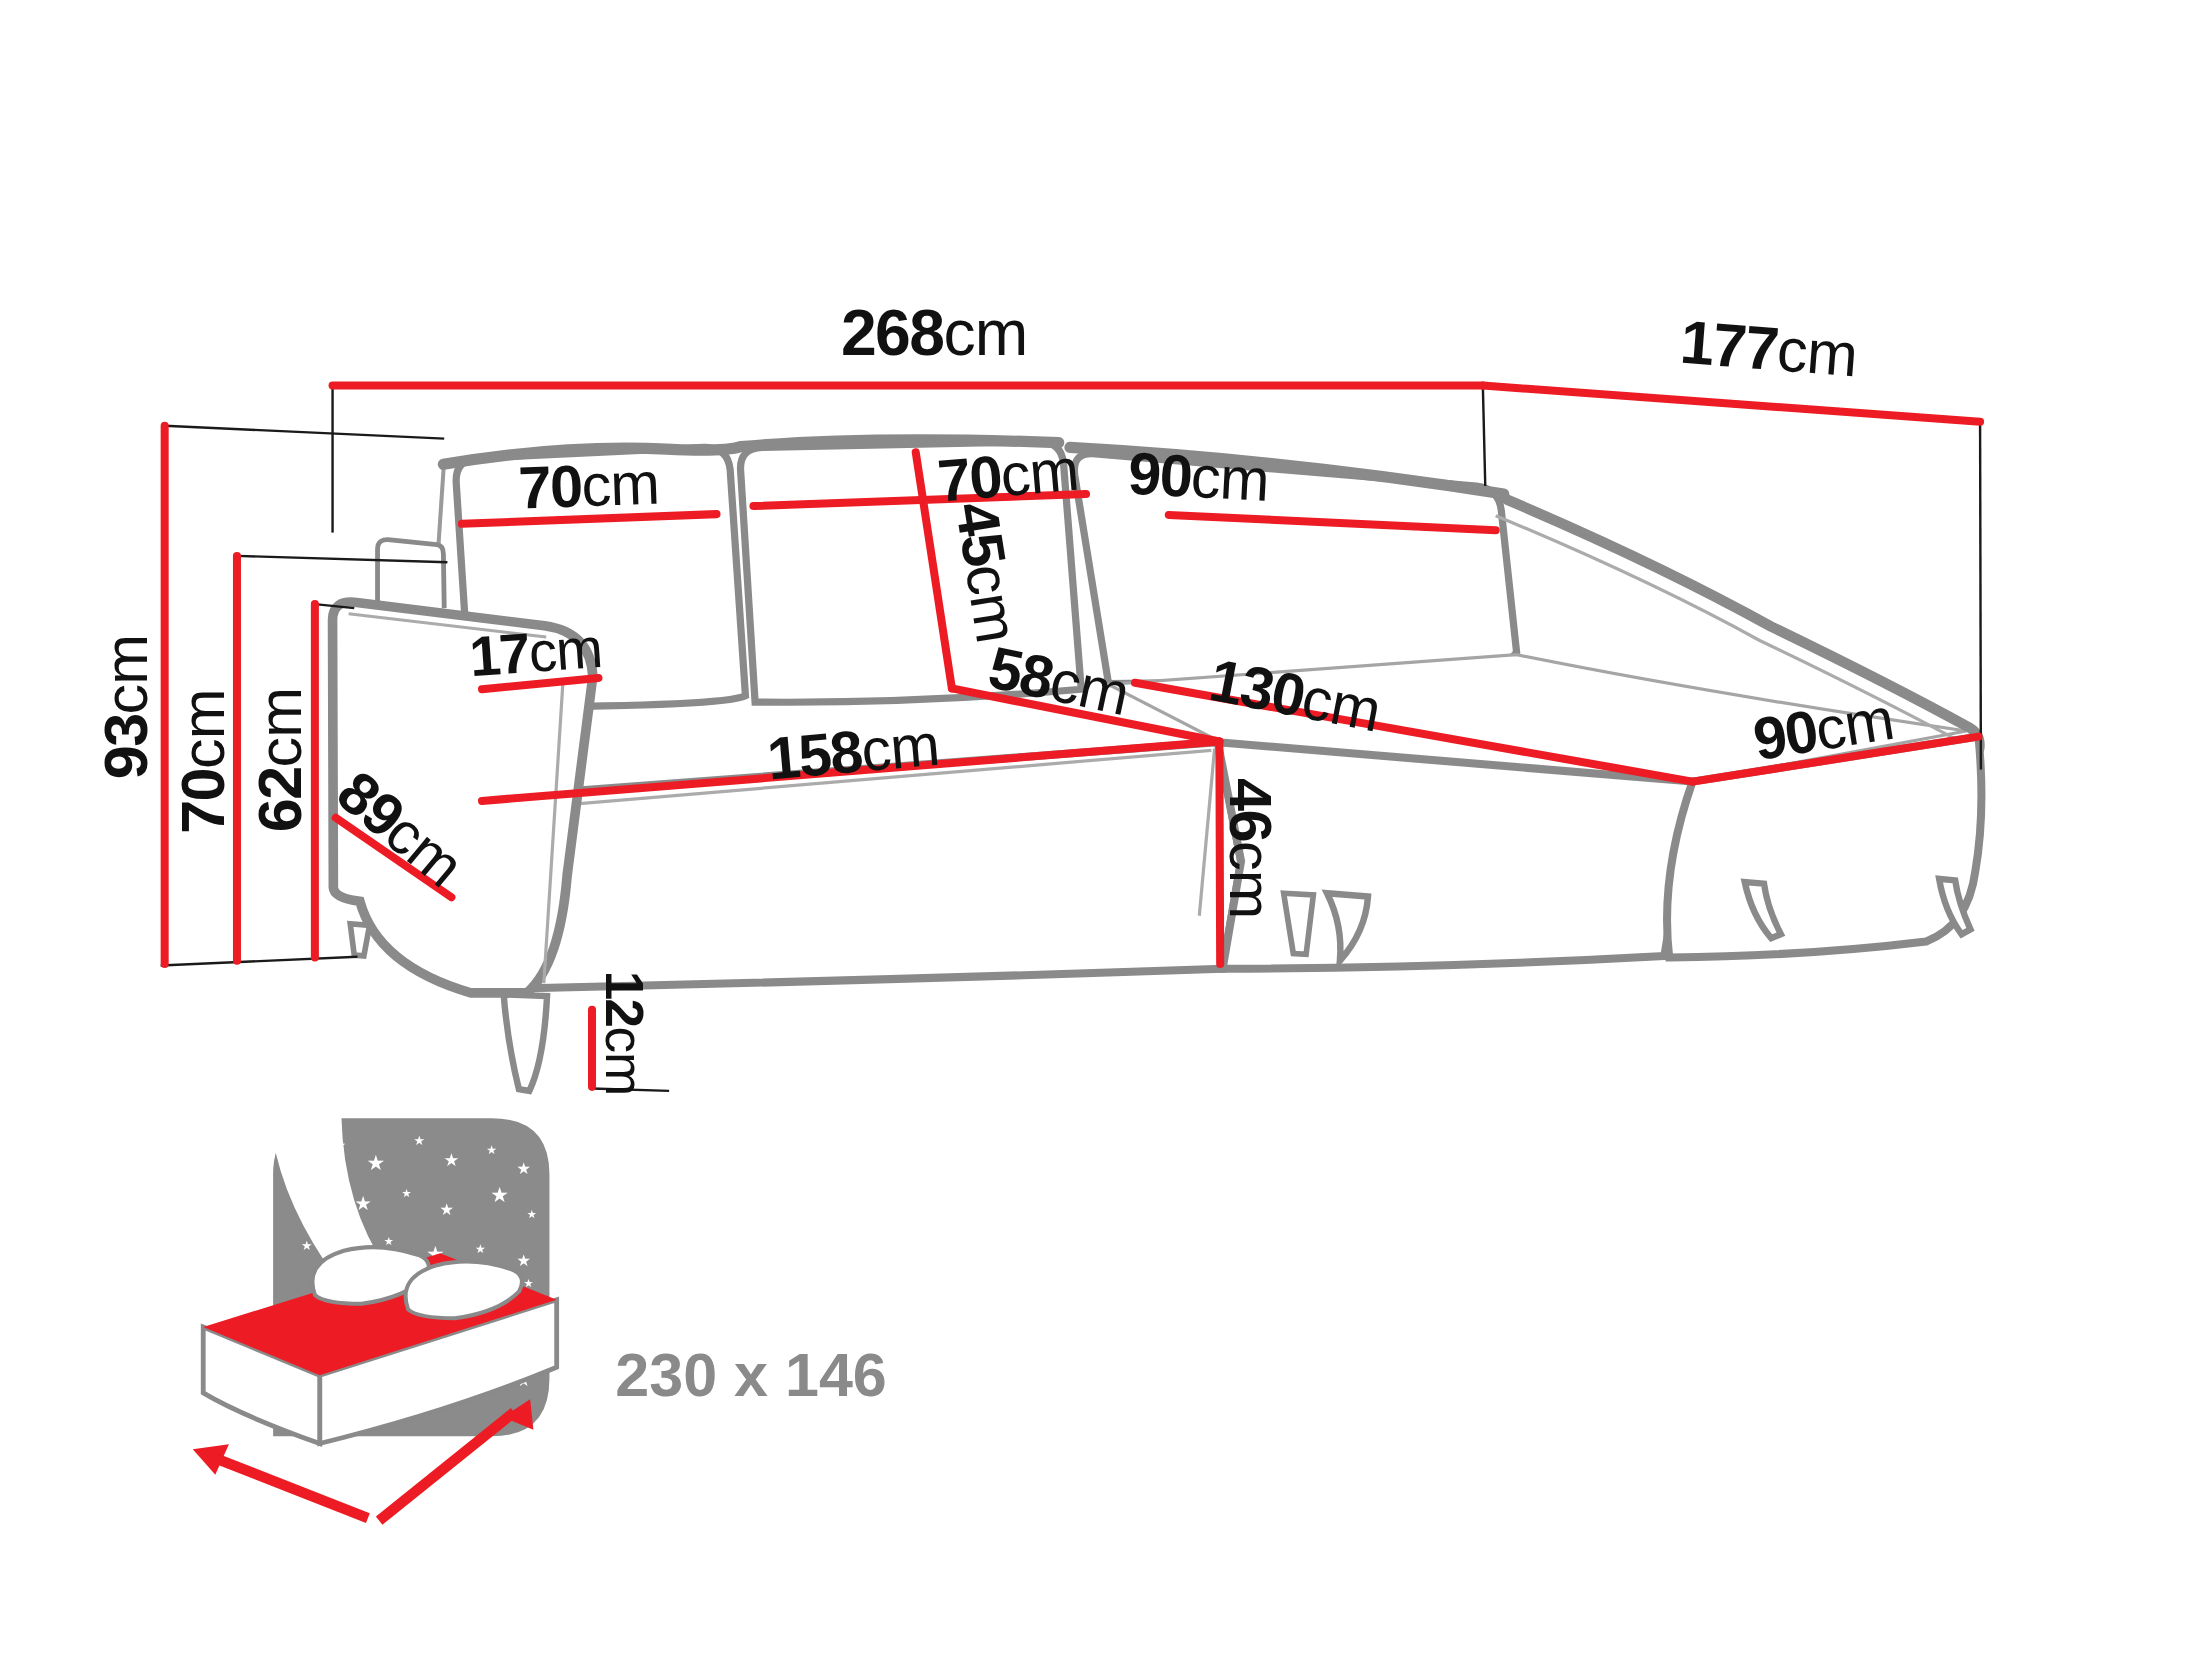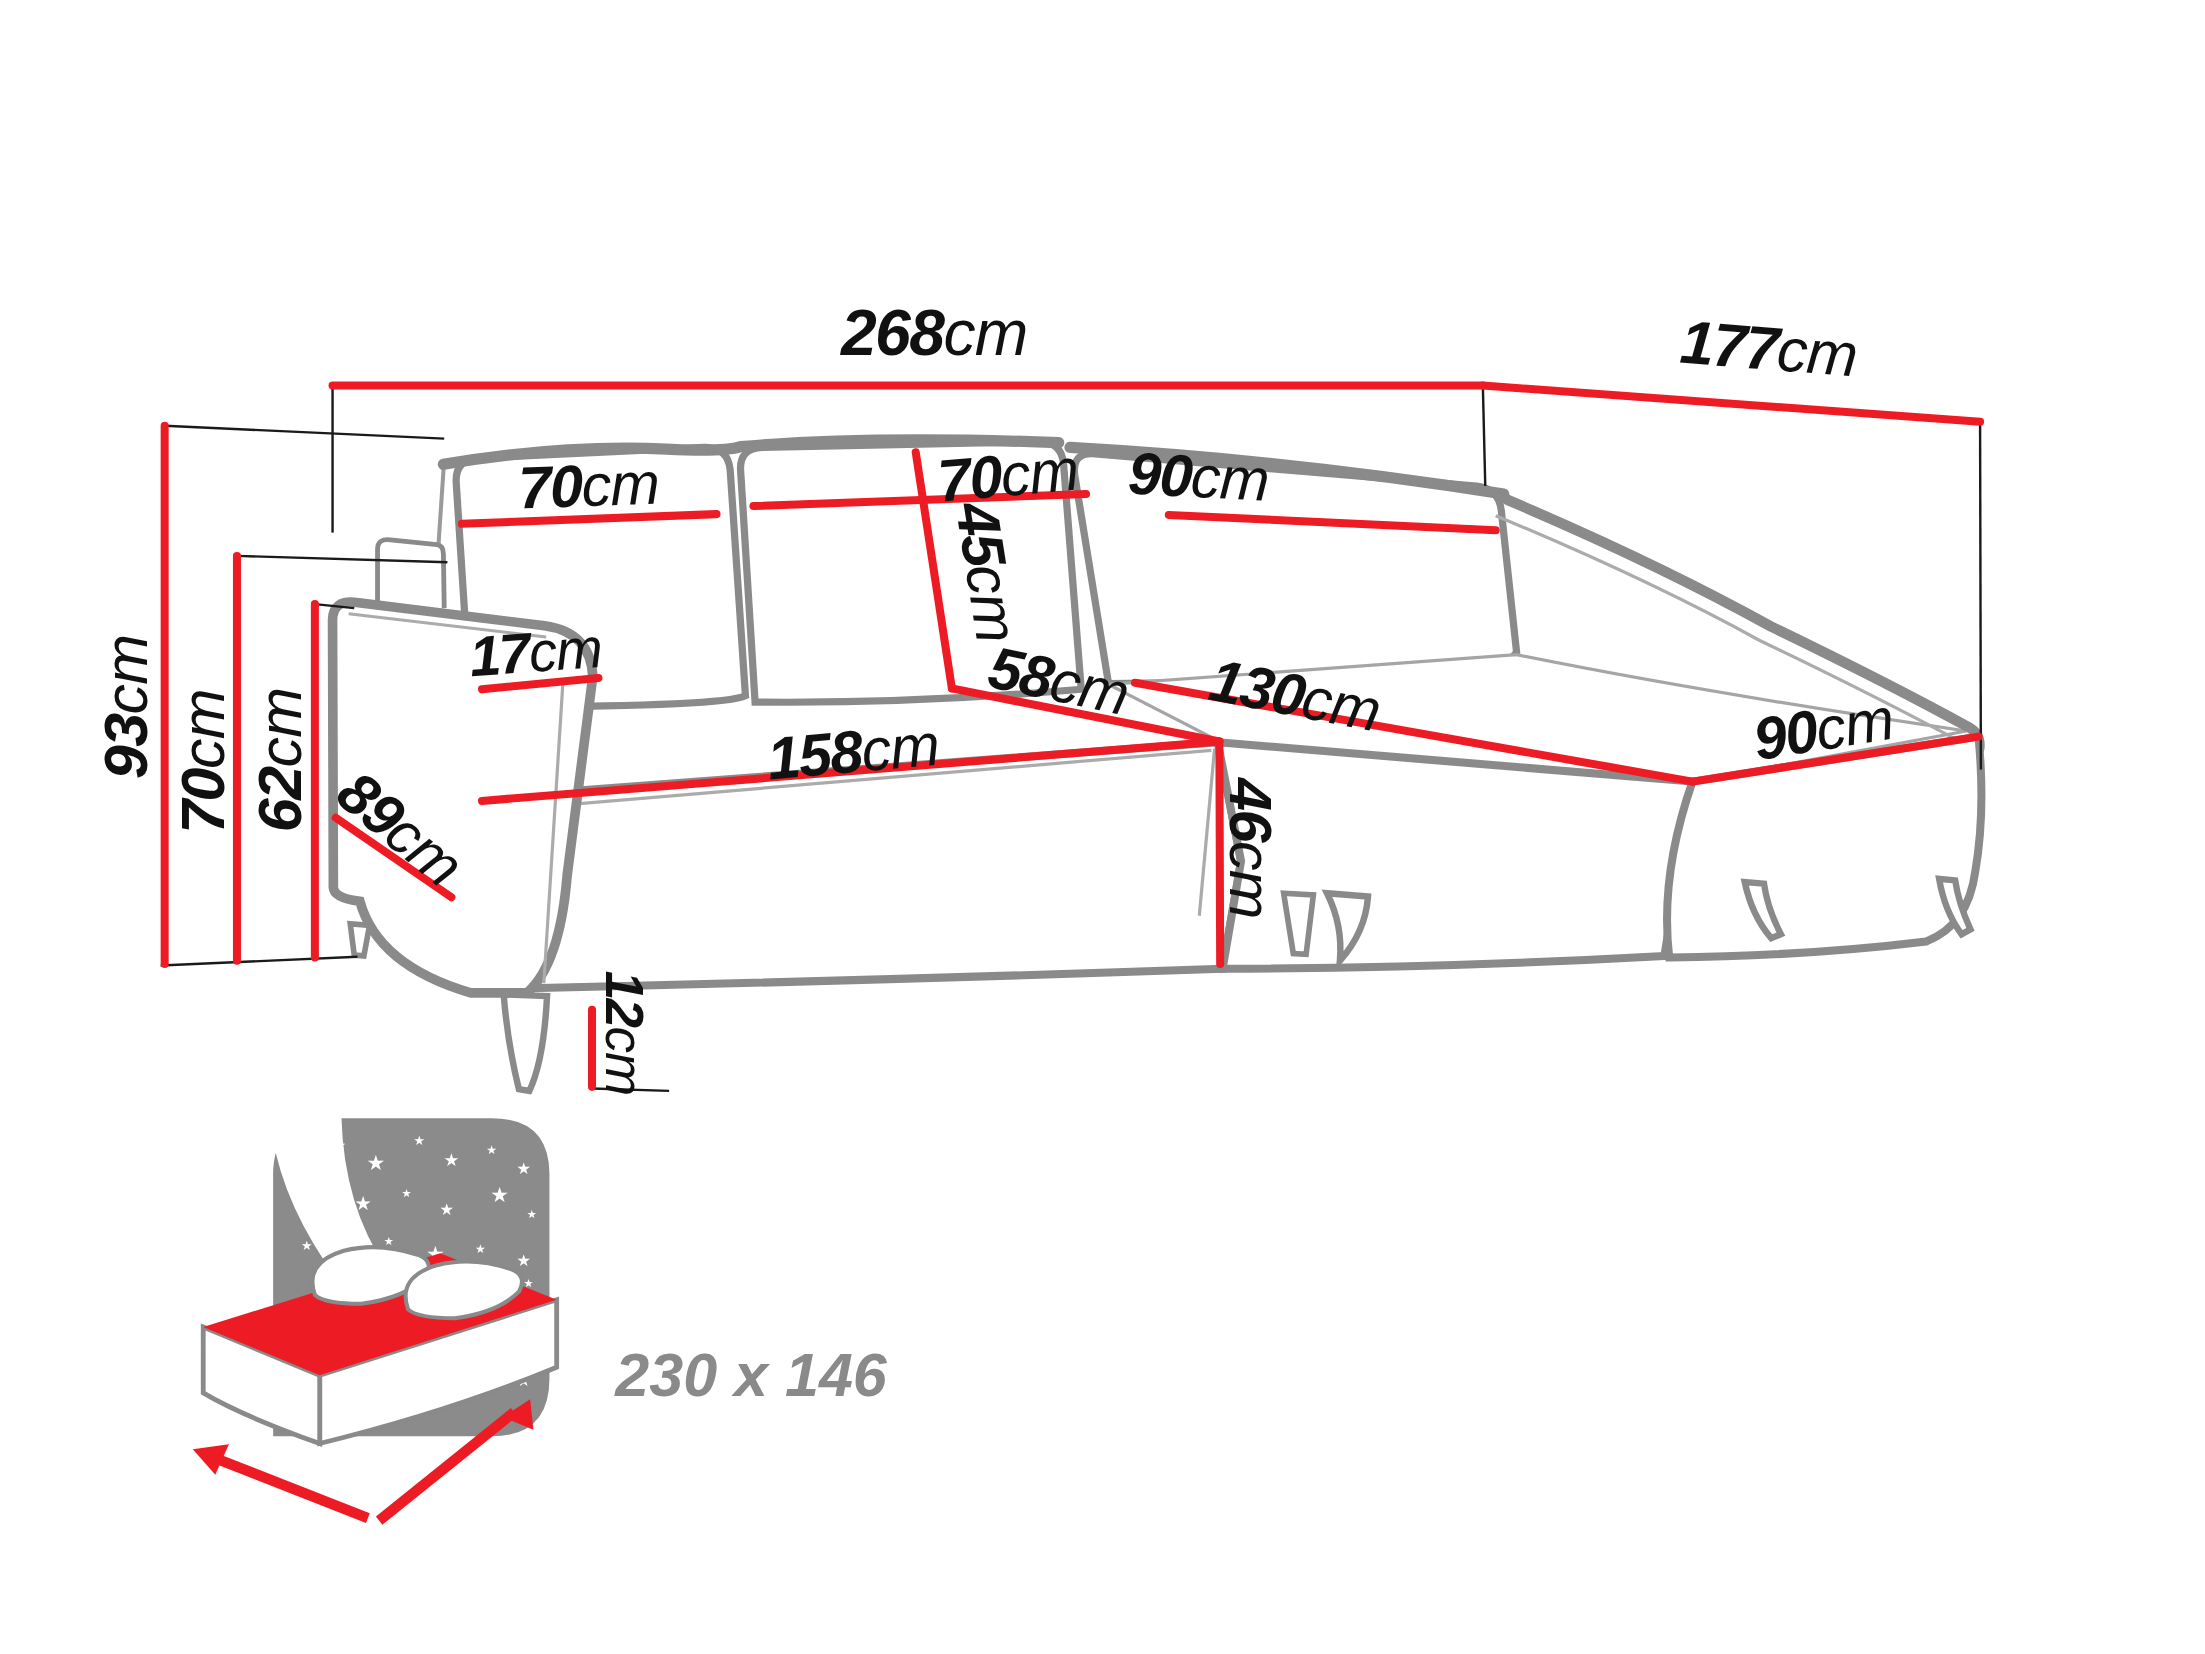--- a/index.html
+++ b/index.html
@@ -1,17 +1,17 @@
 <!DOCTYPE html>
 <html style="font-size:13px"><head>
 <meta charset="utf-8">
 <style>
   html,body{margin:0;padding:0;background:#fff;}
   body{width:2205px;height:1654px;position:relative;font-family:"Liberation Sans",sans-serif;}
-  #stage{position:absolute;inset:0;font-style:italic;}
+  #stage{position:absolute;inset:0;}
   svg{display:block;}
   .dim-num{font-weight:800;fill:#111;letter-spacing:-2px;}
   .dim-unit{font-weight:400;fill:#111;letter-spacing:-1px;}
   .sleep-label{font-weight:700;fill:#8a8a8a;}
   text{user-select:none;}
 </style>
 </head>
 <body>
 
 <div id="stage">

